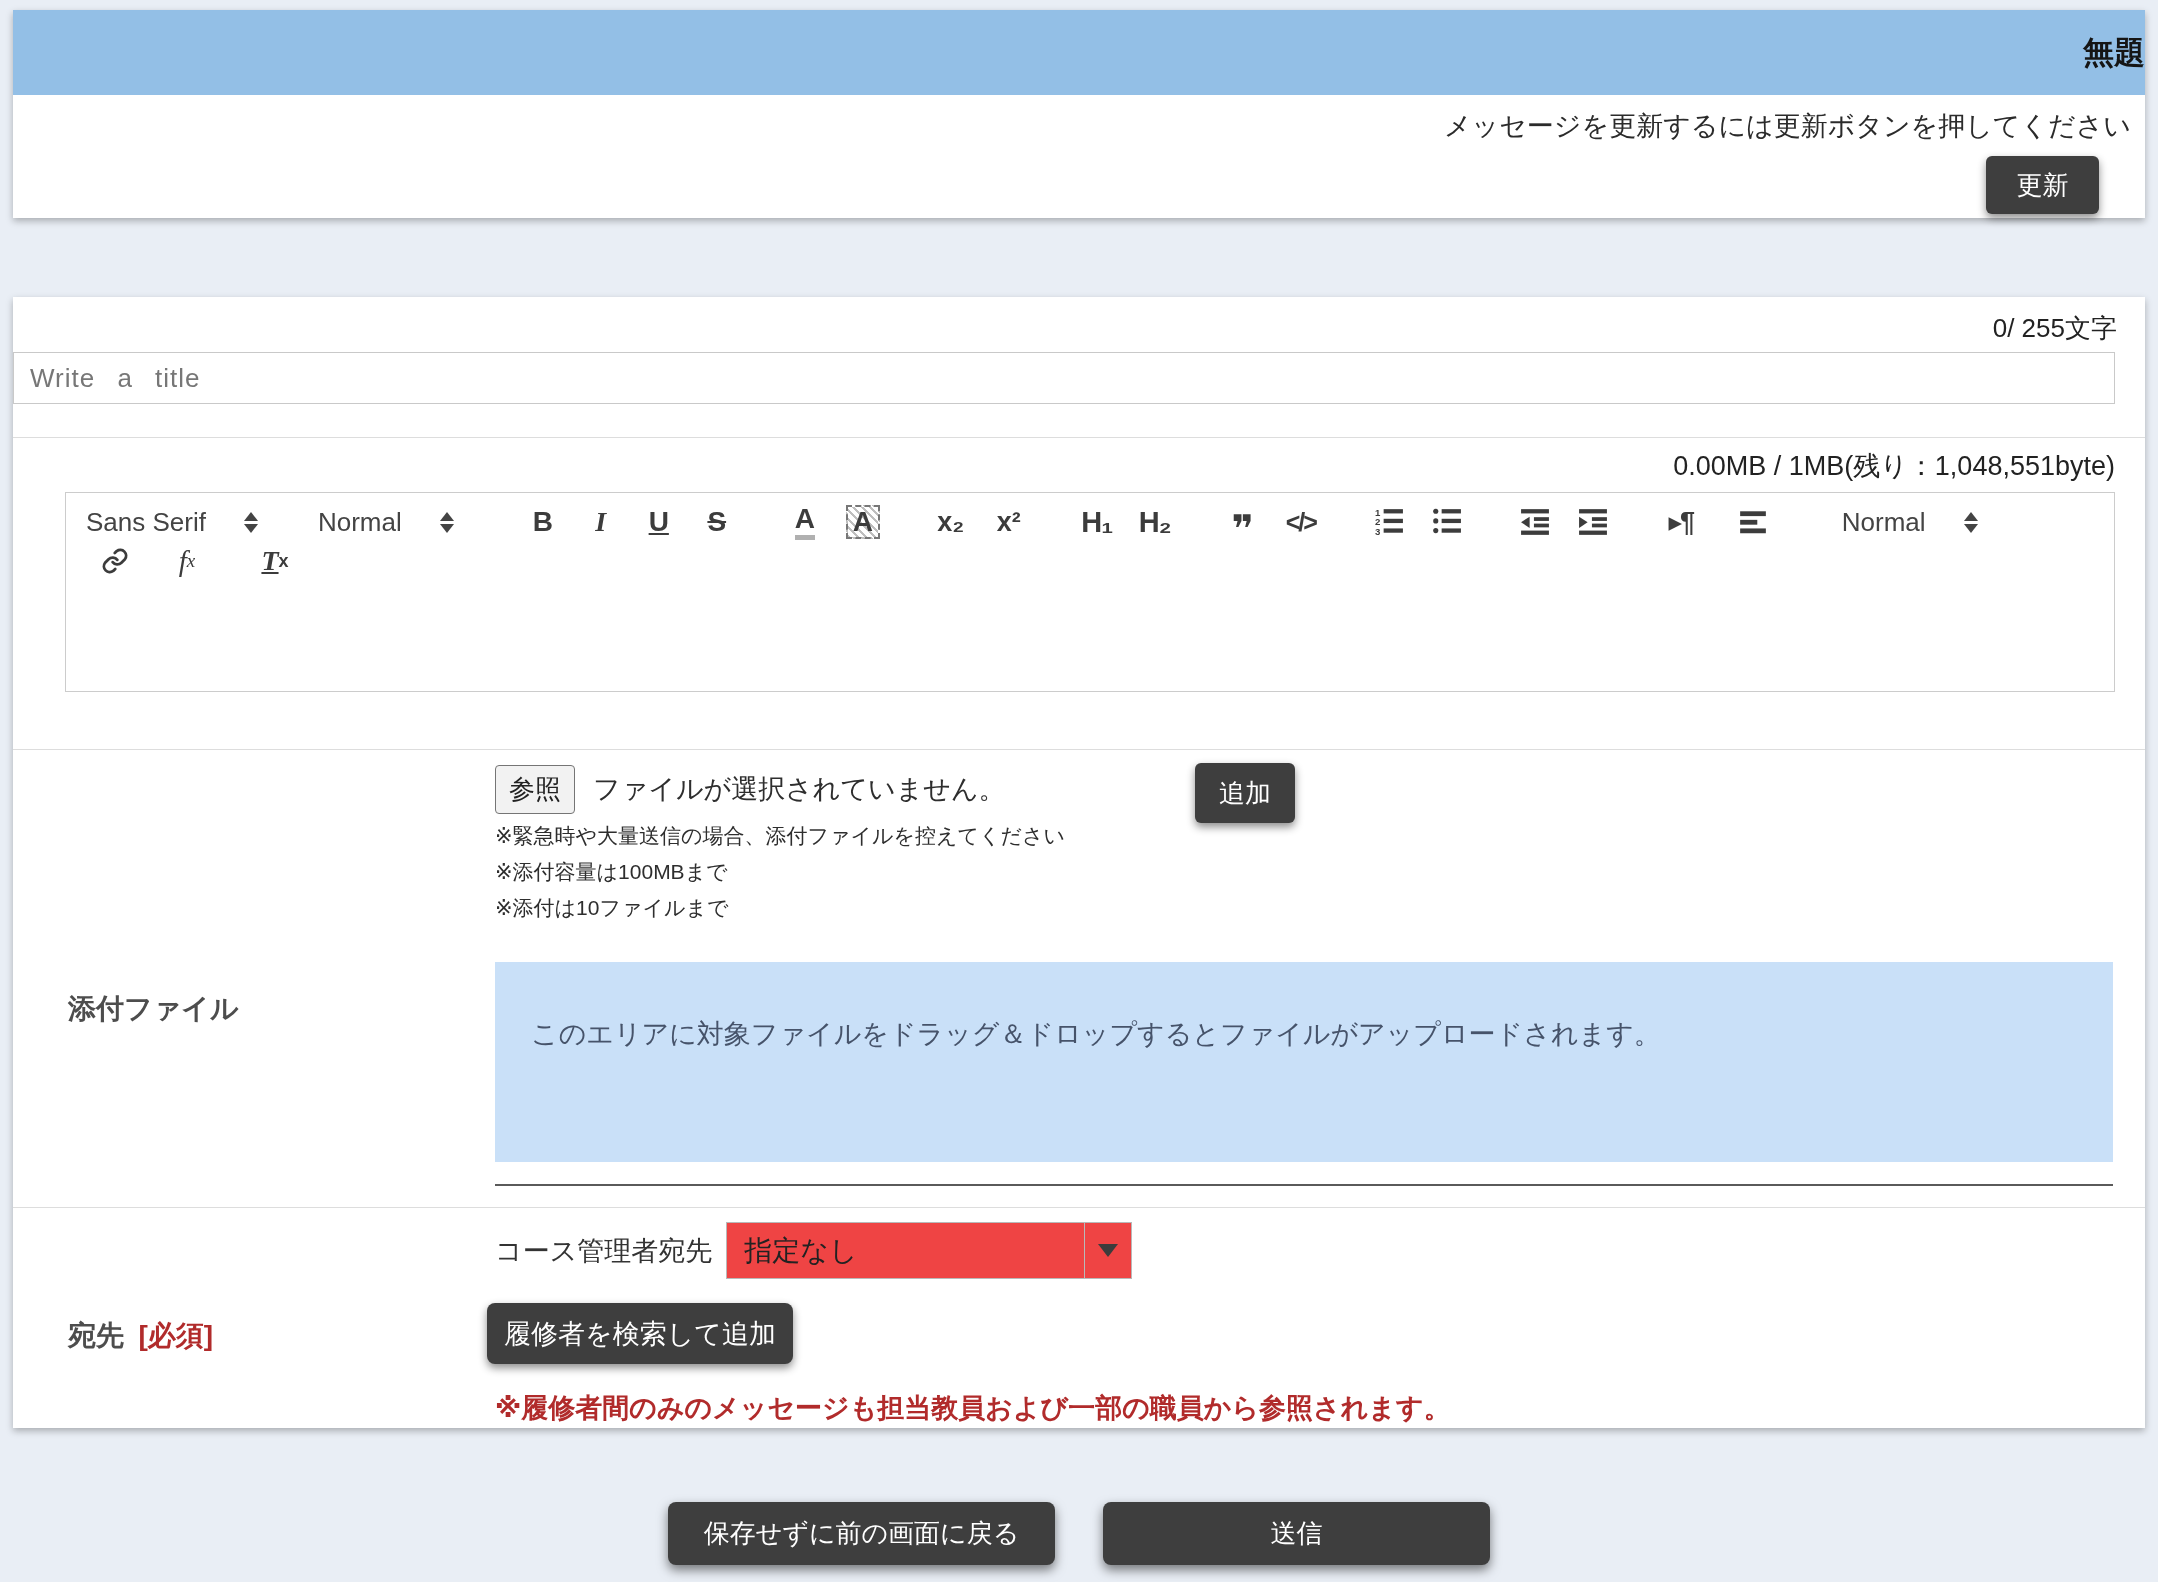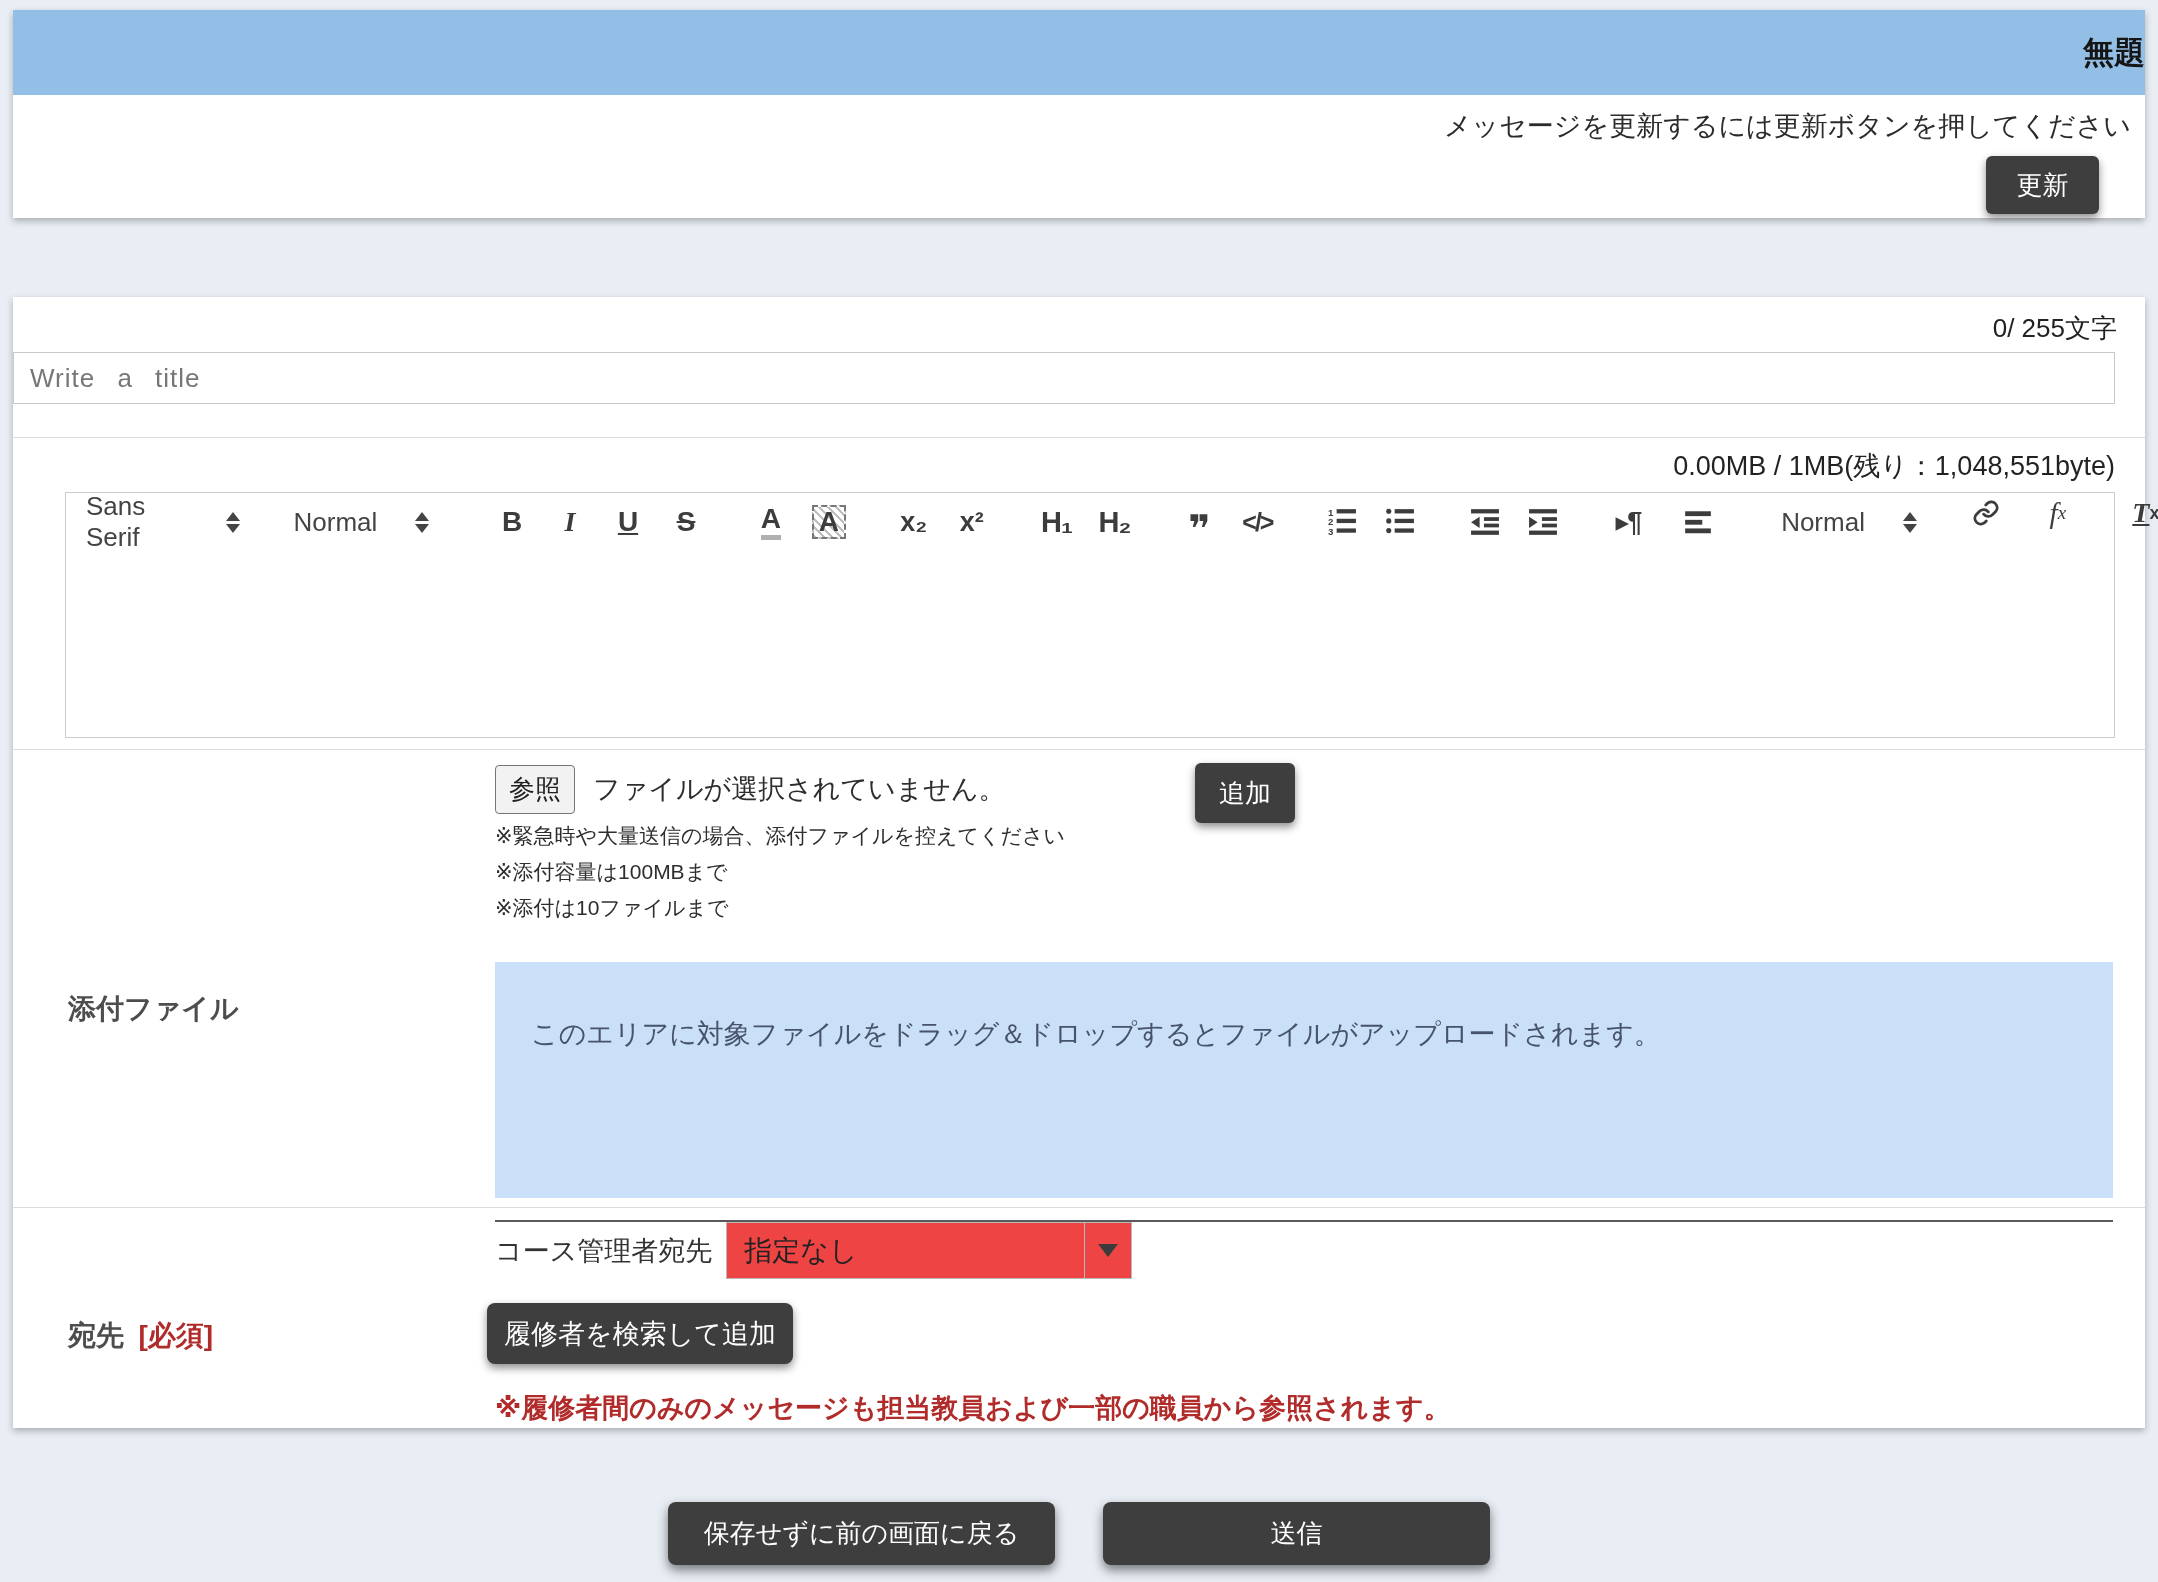--- a/index.html
+++ b/index.html
@@ -48,22 +48,22 @@
   .sec-title .label-col { padding-top:12px; }
   .title-input {
     flex:1; margin-right:30px; height:52px; border:1px solid #c9c9c9;
     font-size:26px; font-family:inherit; padding:0 16px; color:#333; background:#fff;
   }
   .title-input::placeholder { color:#777777; word-spacing:14px; letter-spacing:1px; }
   
   .sec-editor { height:312px; }
   .sec-editor .counter { padding:10px 30px 0 10px; font-size:27px; }
   .editor-box {
-    margin:8px 30px 0 52px; height:246px; border:1px solid #cccccc;
-    display:flex; flex-direction:row;
+    margin:8px 30px 0 52px; height:200px; border:1px solid #cccccc;
+    display:flex; flex-direction:column;
   }
   .ql-toolbar-row { display:flex; align-items:center; padding:10px 20px 0 20px; height:48px; }
   .ql-toolbar-row2 { display:flex; align-items:center; padding:0 20px 6px 20px; height:46px; }
   .picker { display:flex; align-items:center; cursor:pointer; }
   .picker-label { font-size:26px; color:#444444; }
   .updown { display:flex; flex-direction:column; align-items:center; margin-left:38px; }
   .updown .up { width:0; height:0; border-left:7px solid transparent; border-right:7px solid transparent; border-bottom:9px solid #444; margin-bottom:3px; }
   .updown .down { width:0; height:0; border-left:7px solid transparent; border-right:7px solid transparent; border-top:9px solid #444; }
   .tbtn {
     display:flex; align-items:center; justify-content:center;
@@ -97,21 +97,21 @@
   .browse-btn {
     font-size:26px; font-family:inherit; color:#222; background:#f2f2f2;
     border:1px solid #757575; border-radius:4px; padding:6px 13px; cursor:pointer;
   }
   .no-file { margin-left:18px; font-size:27px; color:#2e2e2e; }
   .add-btn { position:absolute; left:1182px; top:13px; width:100px; height:60px; border-radius:6px; }
   .attach-notes { margin:6px 0 0 482px; font-size:21px; color:#2e2e2e; line-height:36px; }
   .attach-row { display:flex; margin-top:36px; }
   .attach-row .label-col { padding-top:28px; }
   .dropzone {
-    flex:1; margin-right:32px; height:236px; background:#c9e0f8;
+    flex:1; margin-right:32px; height:200px; background:#c9e0f8;
     padding:54px 30px 0 36px; font-size:27px; color:#46536a; cursor:copy;
   }
   .attach-rule { margin:22px 32px 0 482px; border-top:2px solid #5a5a5a; }
   
   .sec-recip { border-bottom:none; flex:1; }
   .course-row { display:flex; align-items:center; margin:14px 0 0 482px; }
   .course-label { font-size:27px; color:#333; }
   .select-box {
     display:flex; align-items:stretch; margin-left:14px; width:406px; height:57px;
     border:1px solid #b9b9b9; background:#ef4444; cursor:pointer;

